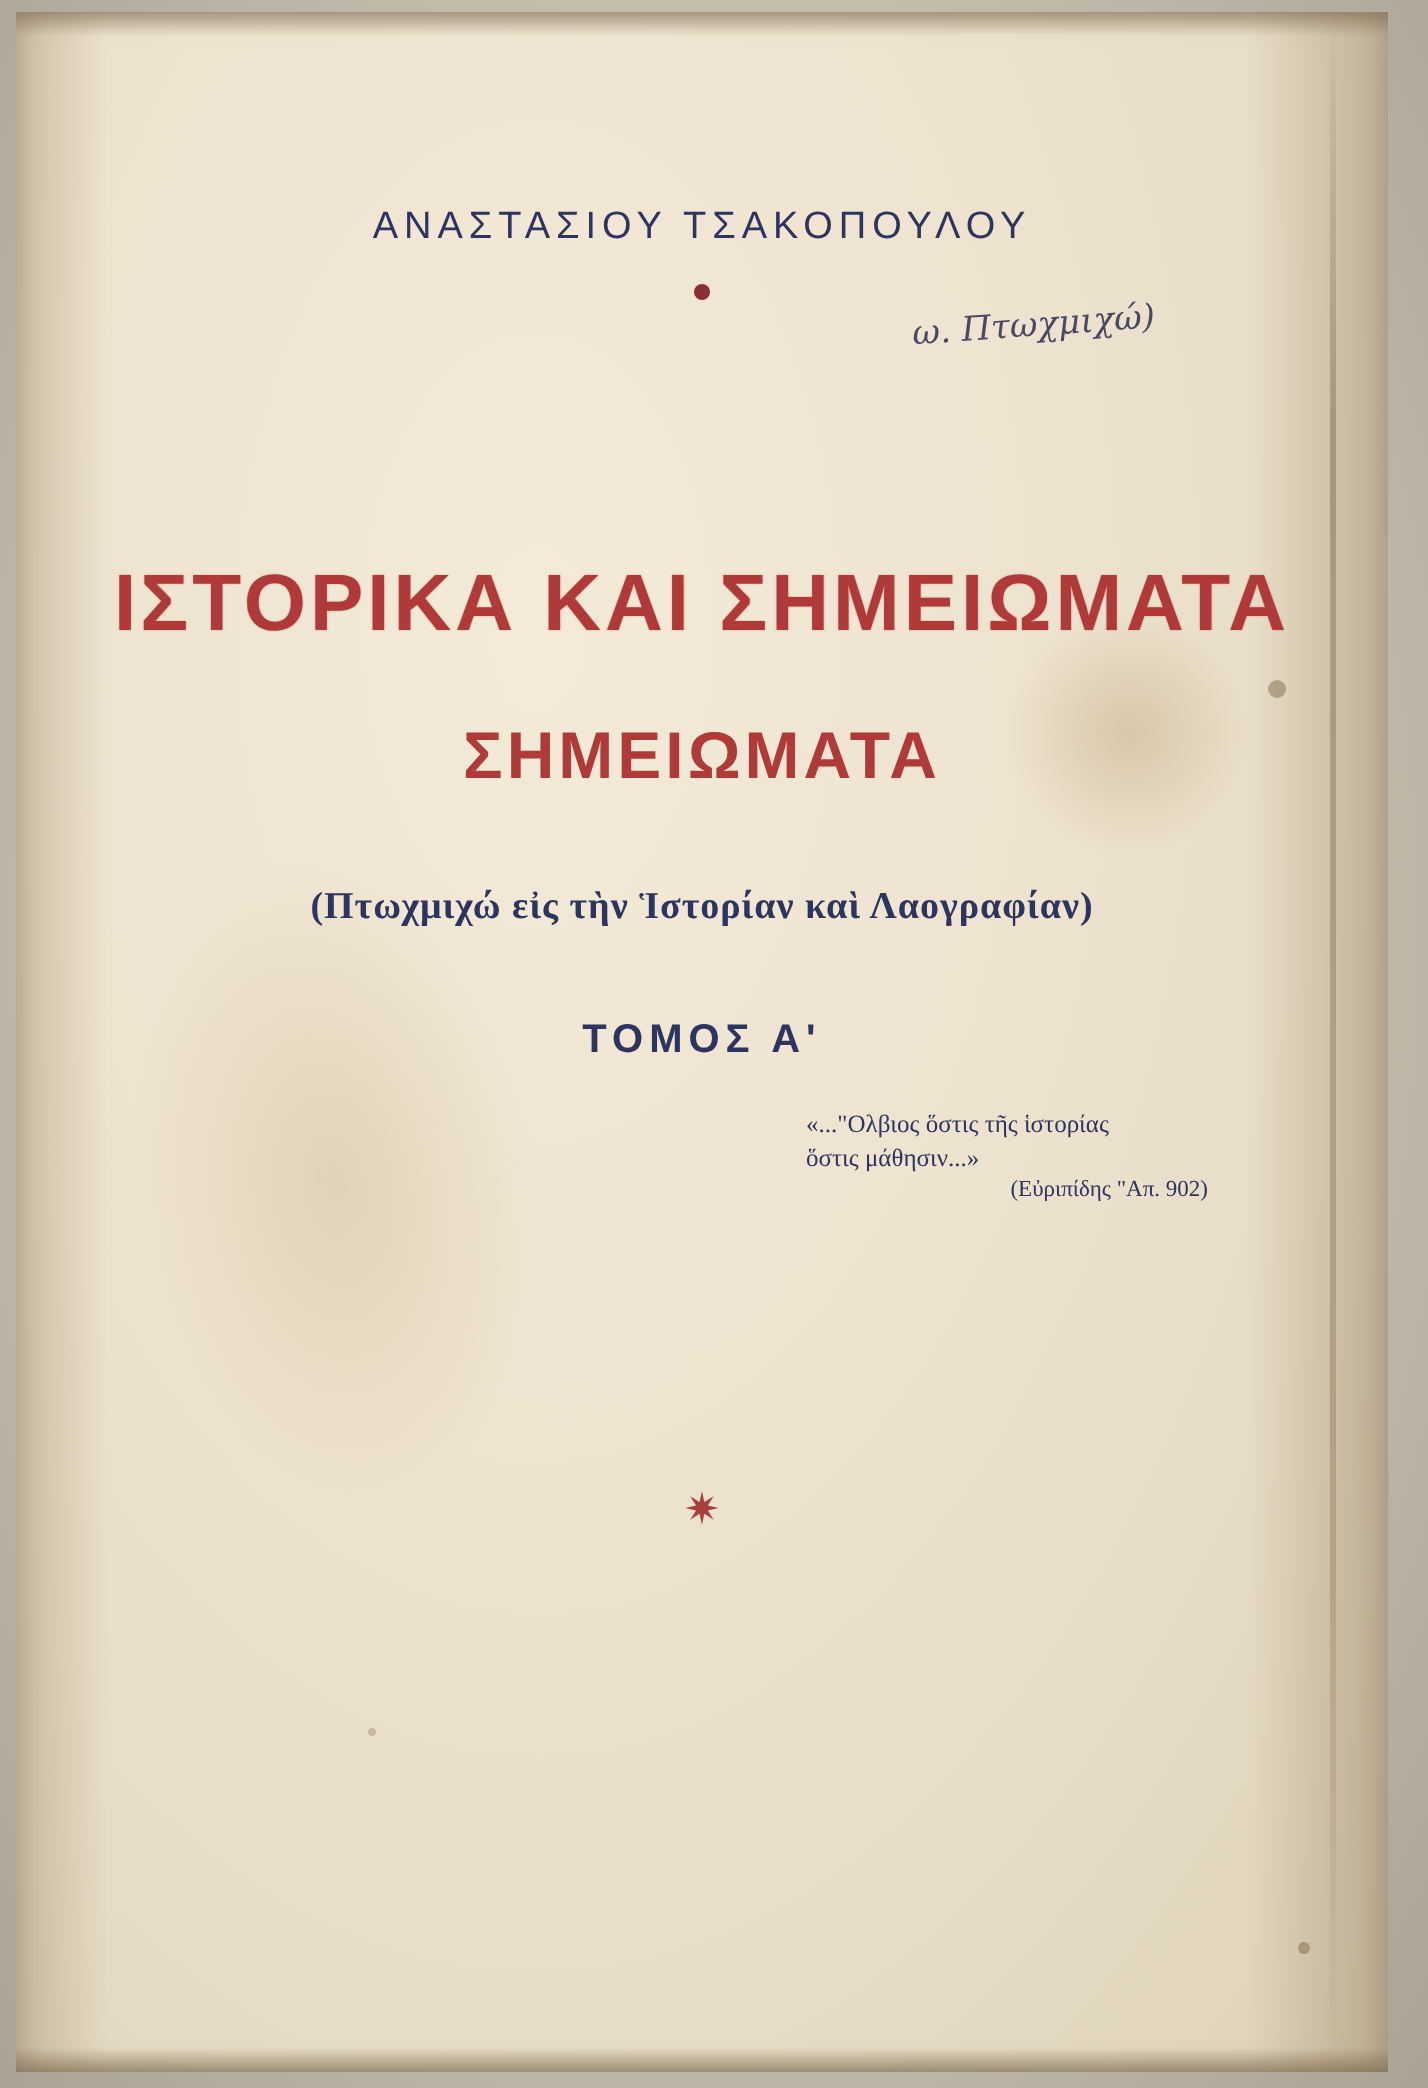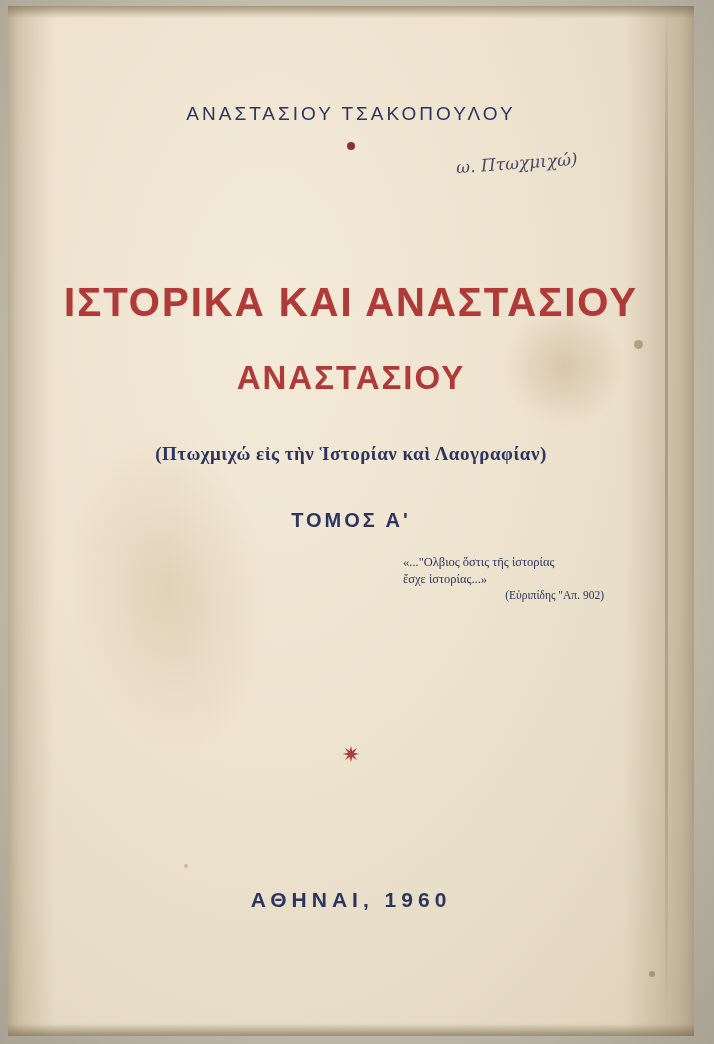--- a/index.html
+++ b/index.html
@@ -239,31 +239,30 @@
     <div class="edge-top"></div>
     <div class="edge-bottom"></div>
 
     <div class="content">
       <div class="author">ΑΝΑΣΤΑΣΙΟΥ ΤΣΑΚΟΠΟΥΛΟΥ</div>
 
       <div class="dot"></div>
 
       <div class="handwriting">ω. Πτωχμιχώ)</div>
 
-      <div class="title-main">ΙΣΤΟΡΙΚΑ ΚΑΙ ΑΝΑΣΤΑΣΙΟΥ</div>
-      <div class="title-sub">ΑΝΑΣΤΑΣΙΟΥ</div>
+      <div class="title-main">ΙΣΤΟΡΙΚΑ ΚΑΙ ΣΗΜΕΙΩΜΑΤΑ</div>
+      <div class="title-sub">ΣΗΜΕΙΩΜΑΤΑ</div>
 
       <div class="parenthetical">(Πτωχμιχώ εἰς τὴν Ἱστορίαν καὶ Λαογραφίαν)</div>
 
       <div class="volume">ΤΟΜΟΣ Α'</div>
 
       <div class="epigraph">
         <span>«..."Ολβιος ὅστις τῆς ἱστορίας</span><br>
-        <span>ἔσχε ἱστορίας...»</span>
+        <span>ὅστις μάθησιν...»</span>
         <span class="src">(Εὐριπίδης "Απ. 902)</span>
       </div>
 
       <div class="ornament">✷</div>
 
-      <div class="imprint">ΑΘΗΝΑΙ, 1960</div>
     </div>
   </div>
 </div>
 
 </body></html>

